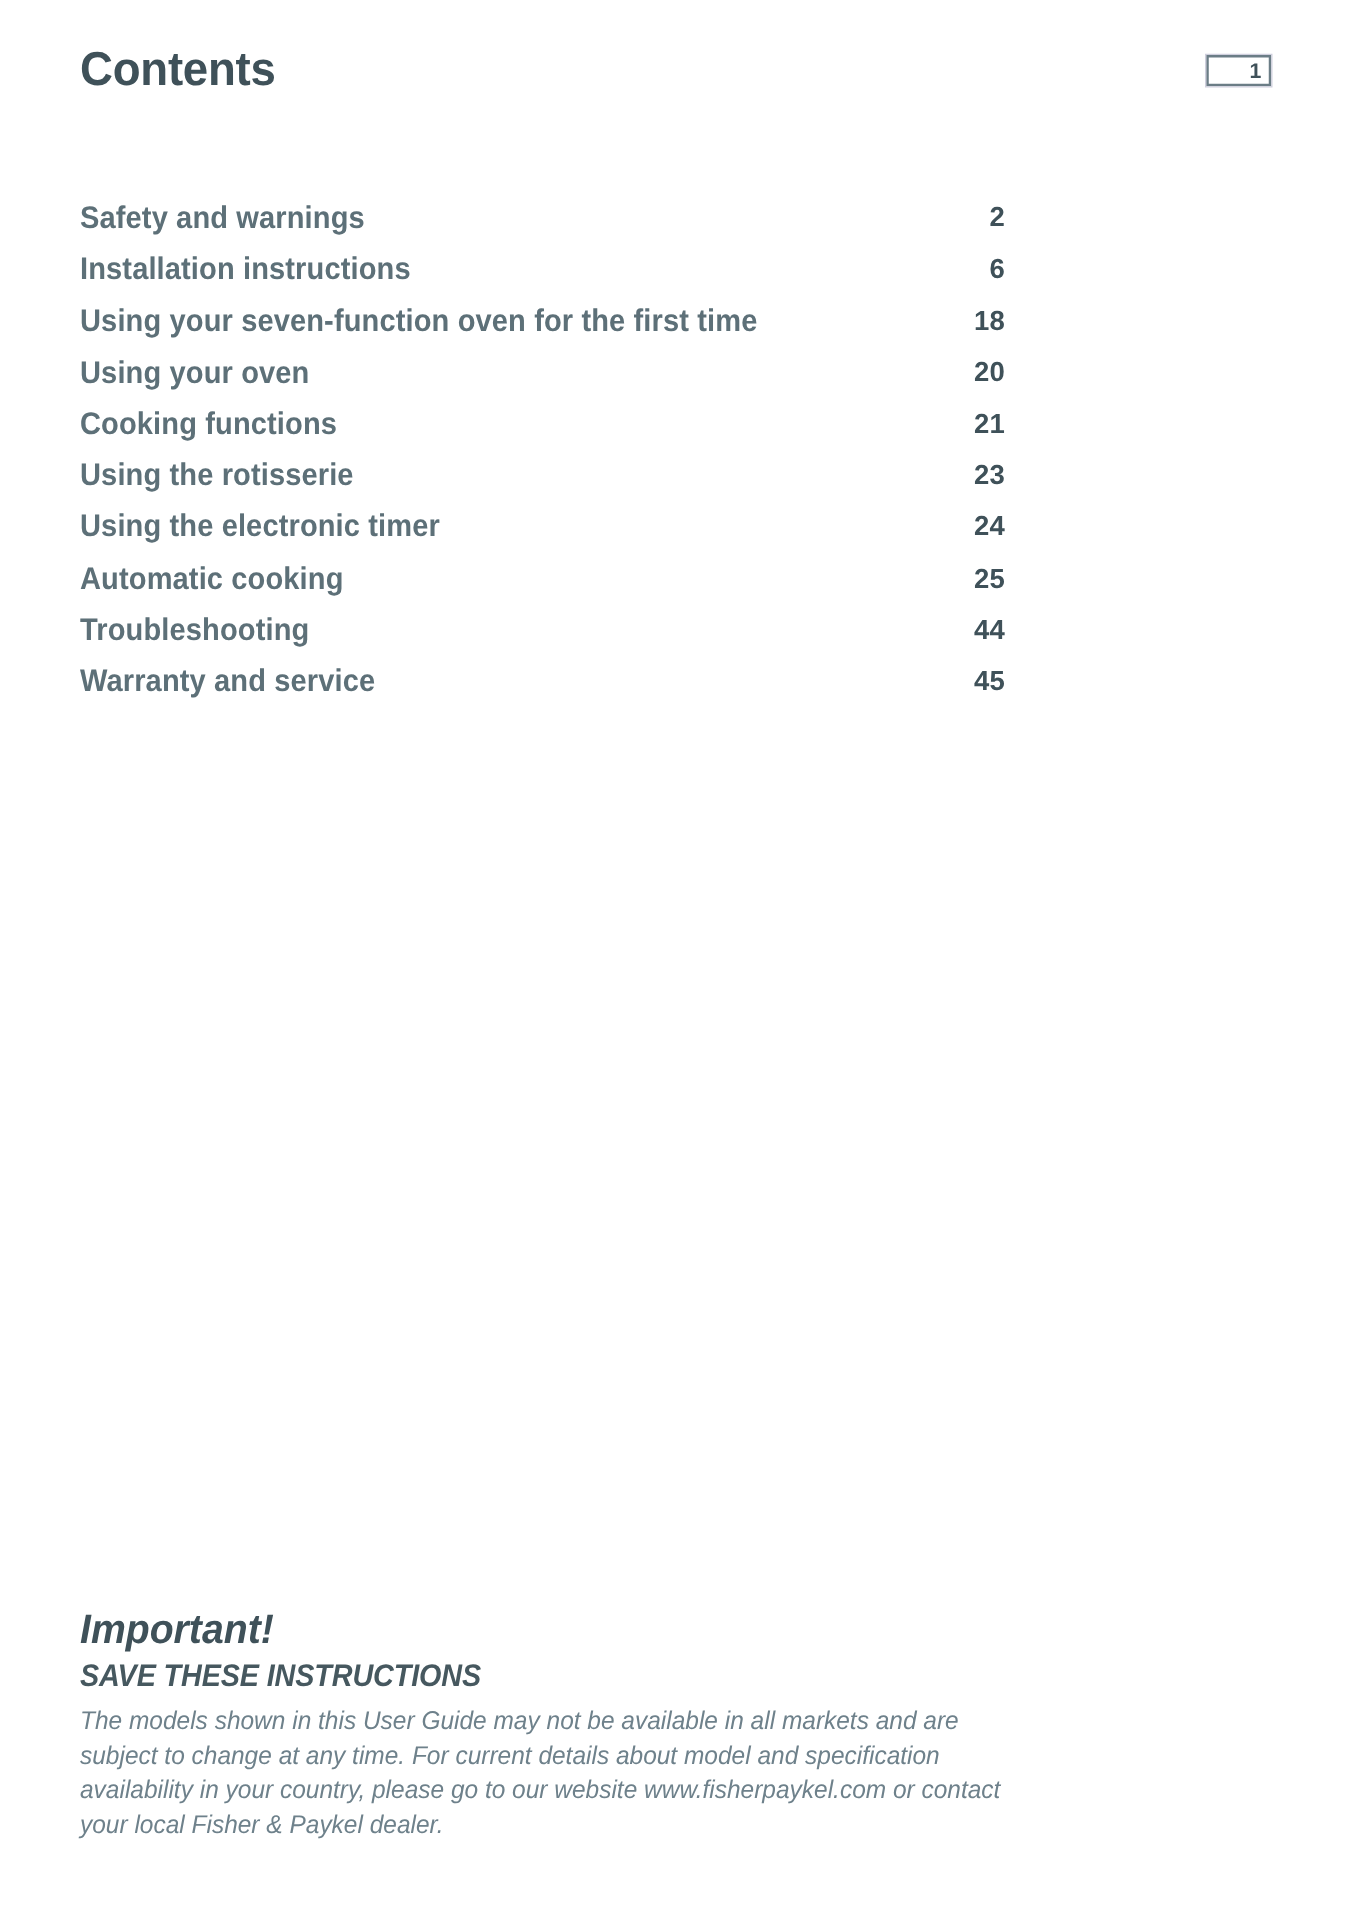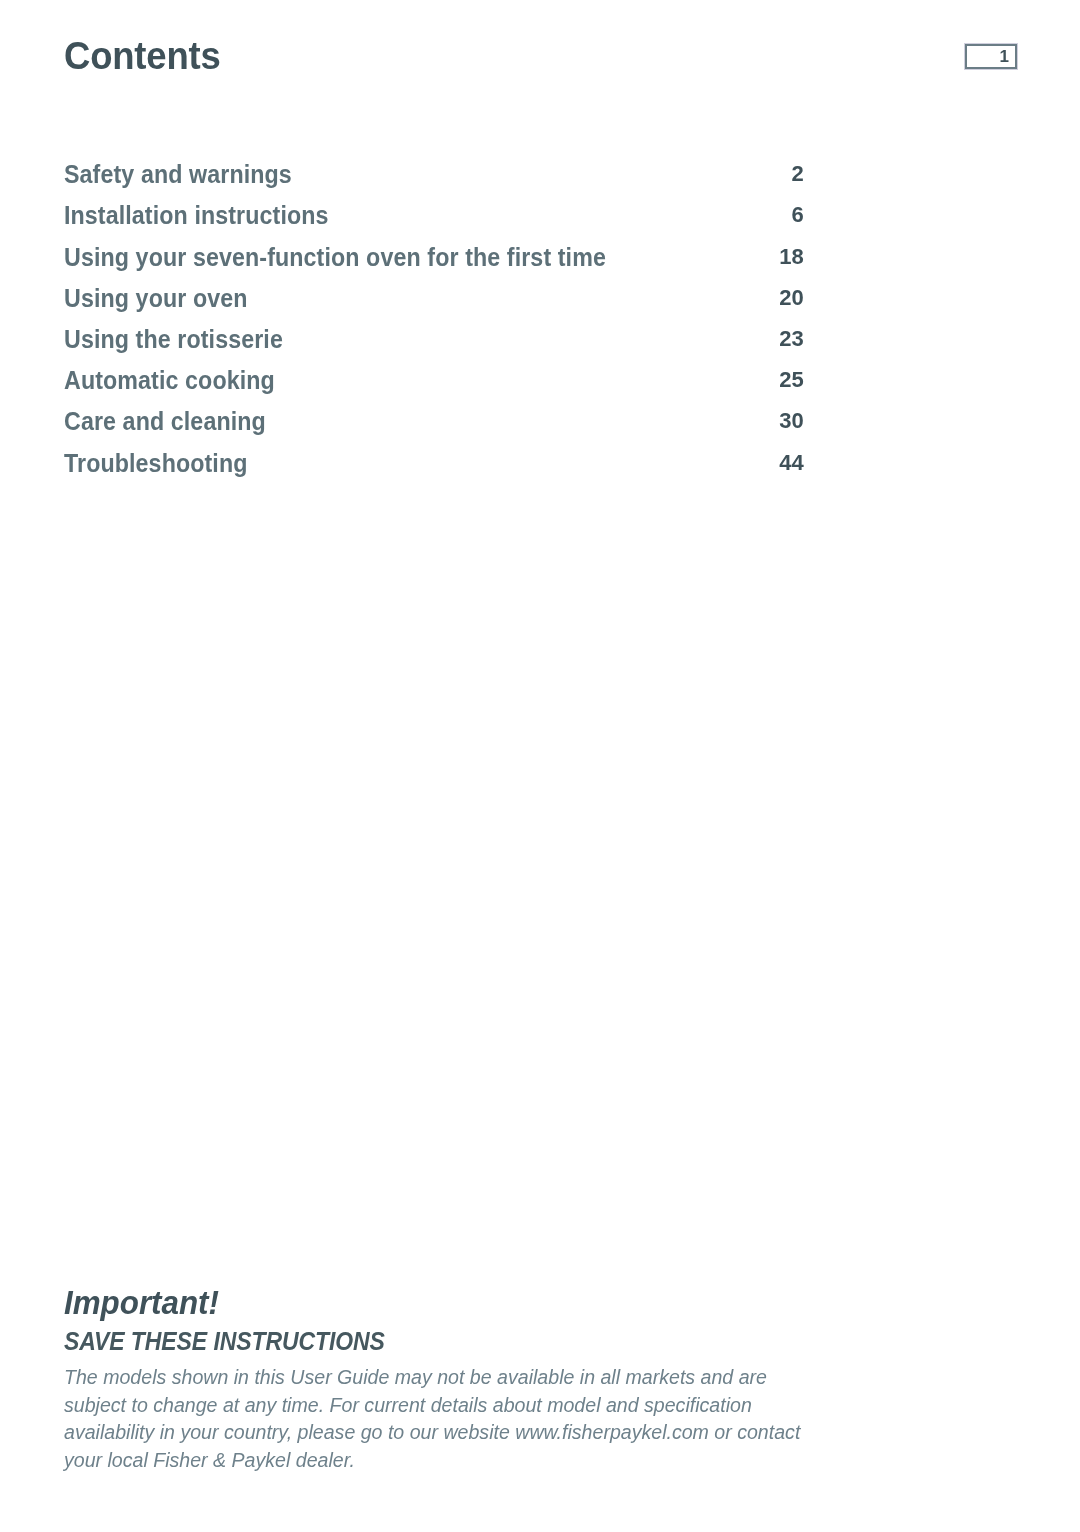--- a/index.html
+++ b/index.html
@@ -172,34 +172,42 @@
       </div>
       <div class="toc-row">
         <div class="toc-label">Using your seven-function oven for the first time</div>
         <div class="toc-page">18</div>
       </div>
       <div class="toc-row">
         <div class="toc-label">Using your oven</div>
         <div class="toc-page">20</div>
       </div>
       <div class="toc-row">
+        <div class="toc-label">Cooking functions</div>
+        <div class="toc-page">21</div>
+      </div>
+      <div class="toc-row">
         <div class="toc-label">Using the rotisserie</div>
         <div class="toc-page">23</div>
       </div>
       <div class="toc-row">
+        <div class="toc-label">Using the electronic timer</div>
+        <div class="toc-page">24</div>
+      </div>
+      <div class="toc-row">
         <div class="toc-label">Automatic cooking</div>
         <div class="toc-page">25</div>
       </div>
       <div class="toc-row">
-        <div class="toc-label">Care and cleaning</div>
-        <div class="toc-page">30</div>
-      </div>
-      <div class="toc-row">
         <div class="toc-label">Troubleshooting</div>
         <div class="toc-page">44</div>
+      </div>
+      <div class="toc-row">
+        <div class="toc-label">Warranty and service</div>
+        <div class="toc-page">45</div>
       </div>
     </div>
 
   <div class="important-block">
     <div class="important-heading">Important!</div>
     <div class="save-instructions">SAVE THESE INSTRUCTIONS</div>
     <div class="disclaimer">The models shown in this User Guide may not be available in all markets and are subject to change at any time. For current details about model and specification availability in your country, please go to our website www.fisherpaykel.com or contact your local Fisher &amp; Paykel dealer.</div>
   </div>
 
 </div>

